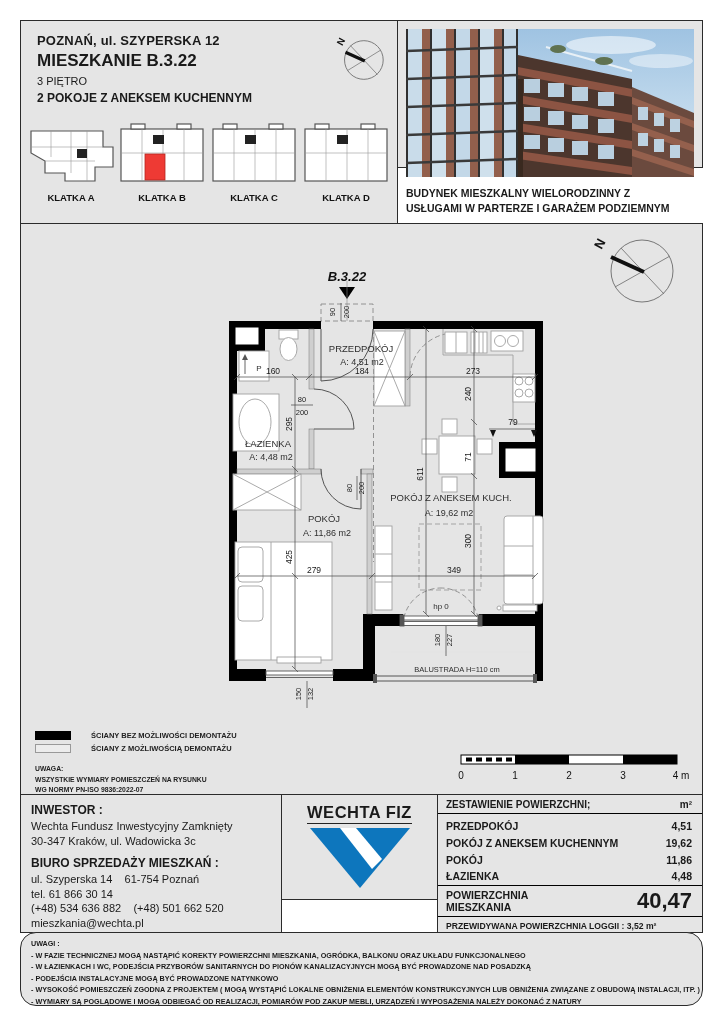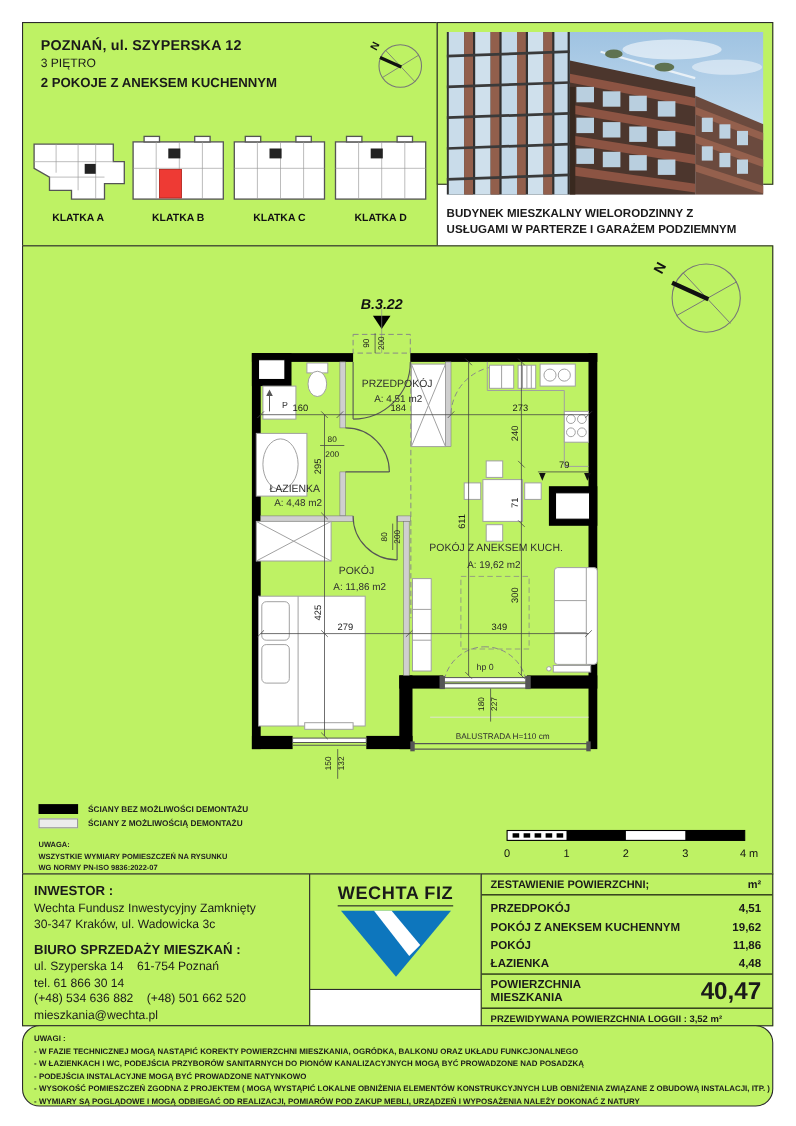--- a/index.html
+++ b/index.html
@@ -1,35 +1,35 @@
 <!DOCTYPE html>
 <html><head>
 <meta charset="utf-8">
 <style>
   html,body{margin:0;padding:0;background:#fff;}
   body{width:724px;height:1024px;position:relative;font-family:"Liberation Sans",sans-serif;color:#1a1a1a;}
   text{font-family:"Liberation Sans",sans-serif;}
-  .box{position:absolute;border:1px solid #2b2b2b;background:#bef264;box-sizing:border-box;}
+  .box{position:absolute;border:1px solid #2b2b2b;background:#e5e5e5;box-sizing:border-box;}
   
   .header-box{left:20px;top:20px;width:378px;height:204px;}
   .titles{padding:12px 0 0 16px;}
   .t-address{font-weight:bold;font-size:13px;letter-spacing:.2px;}
   .t-apart{font-weight:bold;font-size:17px;margin-top:3px;}
   .t-floor{font-weight:normal;font-size:11px;margin-top:4px;}
   .t-layout{font-weight:bold;font-size:12px;margin-top:4px;}
   .compass-sm{position:absolute;right:8px;top:10px;}
   .klatka-svg{position:absolute;left:4px;bottom:2px;}
   
   .photo-box{left:397px;top:20px;width:306px;height:148px;padding:8px;}
   .caption{font-weight:bold;font-size:10.5px;line-height:1.45;margin-top:5px;}
   
   .main-box{left:20px;top:223px;width:683px;height:572px;}
   .plan-svg{position:absolute;left:0;top:0;}
   .legend{position:absolute;left:14px;top:505px;}
-  .legend-row{display:flex;align-items:center;gap:9px;height:13px;}
+  .legend-row{display:flex;align-items:center;gap:20px;height:13px;}
   .sw-black{width:36px;height:9px;background:#000;}
   .sw-gray{width:36px;height:9px;background:#ececec;border:1px solid #999;box-sizing:border-box;}
   .legend-label{font-size:7.5px;font-weight:bold;color:#222;}
   .uwaga-note{margin-top:9px;font-size:6.8px;font-weight:bold;line-height:1.55;color:#222;}
   .scalebar-svg{position:absolute;left:428px;top:522px;}
   
   .investor-box{left:20px;top:794px;width:262px;height:139px;padding:8px 10px;}
   .inv-title{font-weight:bold;font-size:12px;margin-bottom:2px;}
   .inv-line{font-size:11px;line-height:1.35;}
   .inv-gap{height:7px;}
@@ -49,20 +49,21 @@
   .uwagi-box{left:20px;top:932px;width:683px;height:74px;padding:5px 10px;border-radius:16px;}
   .uwagi-title{font-weight:bold;font-size:7.2px;line-height:1.6;}
   .uwagi-line{font-weight:bold;font-size:7.2px;line-height:1.62;white-space:nowrap;}
 </style>
 </head>
 <body>
 
 <div class="box header-box">
   <div class="titles">
     <div class="t-address">POZNAŃ, ul. SZYPERSKA 12</div>
+    <div class="t-apart">MIESZKANIE B.3.22</div>
     <div class="t-floor">3 PIĘTRO</div>
     <div class="t-layout">2 POKOJE Z ANEKSEM KUCHENNYM</div>
   </div>
   <svg class="compass-sm" width="58" height="58" viewBox="0 0 60 60">
     <circle cx="34" cy="30" r="20" fill="none" stroke="#777" stroke-width="1"></circle>
     <line x1="20" y1="15" x2="48" y2="45" stroke="#777" stroke-width="0.8"></line>
     <line x1="17" y1="41" x2="51" y2="20" stroke="#777" stroke-width="0.8"></line>
     <line x1="15" y1="22" x2="35" y2="31" stroke="#111" stroke-width="3.2"></line>
     <text x="8" y="18" font-size="10" font-weight="bold" fill="#111" transform="rotate(-62 8 14)">N</text>
   </svg>

